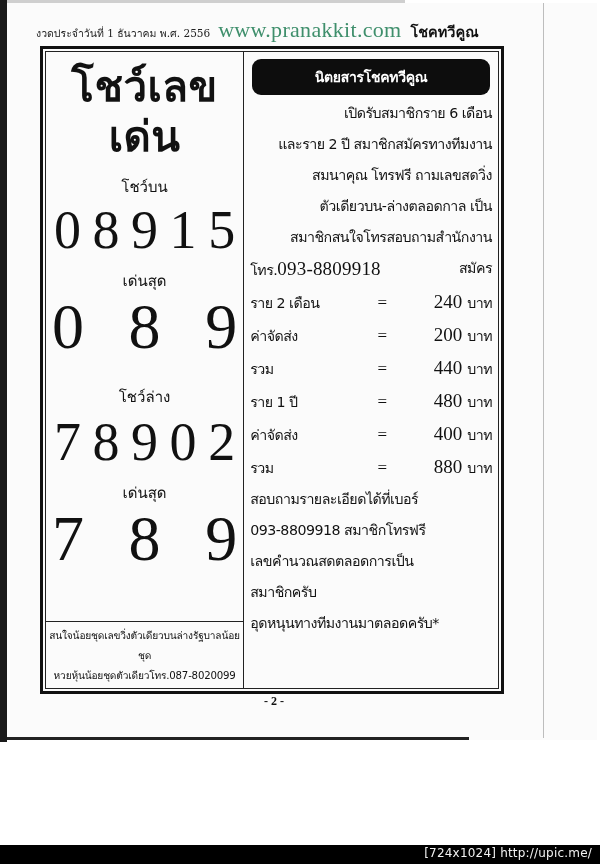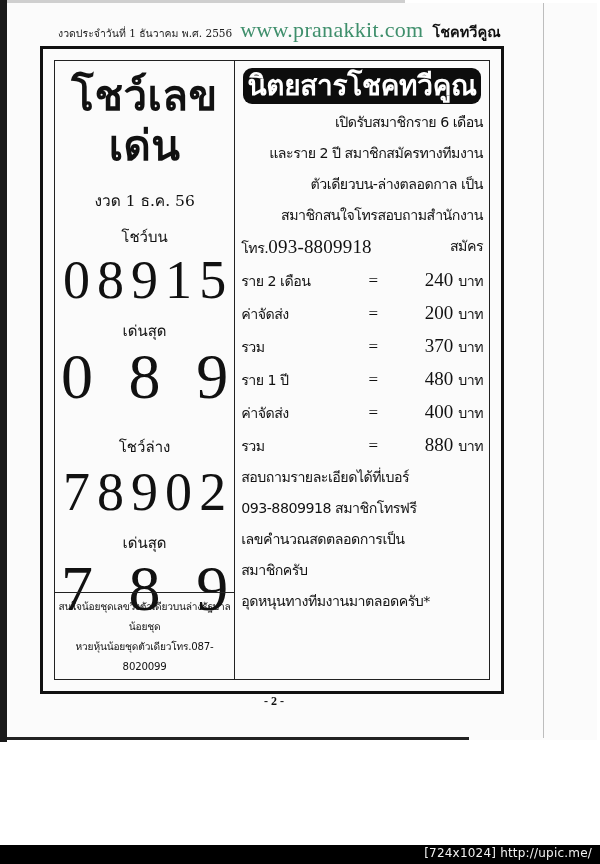--- a/index.html
+++ b/index.html
@@ -9,30 +9,30 @@
   .scan-edge { position: absolute; left: 0; top: 0; width: 7px; height: 742px; background: #1a1a1a; }
   .scan-top { position: absolute; left: 7px; top: 0; width: 398px; height: 3px; background: #cfcfcf; }
   .page {
     position: absolute; left: 7px; top: 3px; width: 590px; height: 737px;
     background: #fbfbfb;
   }
   .page-bottom-rule { position: absolute; left: 7px; top: 737px; width: 462px; height: 3px; background: #222; }
   .page-right-rule { position: absolute; left: 543px; top: 3px; width: 1px; height: 735px; background: #bdbdbd; }
 
   .header {
-    position: absolute; left: 58px; top: 17px; width: 455px; height: 26px;
+    position: absolute; left: 36px; top: 17px; width: 455px; height: 26px;
     display: flex; align-items: baseline; white-space: nowrap;
   }
   .header .issue { font-family: "DejaVu Serif", serif; font-size: 10.5px; color: #222; }
   .header .site { font-family: "Liberation Serif", serif; font-size: 22px; color: #3f8f6c; margin-left: 8px; letter-spacing: 0.3px; }
   .header .mag { font-family: "DejaVu Sans", sans-serif; font-weight: bold; font-size: 14.5px; margin-left: 9px; color: #111; }
 
   .box {
     position: absolute; left: 40px; top: 46px; width: 464px; height: 648px;
-    border: 3px solid #111; padding: 11px;
+    border: 3px solid #111; padding: 2px;
   }
   .box-inner {
     position: relative; width: 100%; height: 100%;
     border: 1px solid #222; display: flex;
   }
   .col-left { width: 232px; border-right: 1.5px solid #222; position: relative; }
   .col-right { flex: 1; position: relative; padding: 5px 6px 0 6px; }
 
   .show-title {
     font-family: "DejaVu Serif", serif; font-weight: bold; font-size: 42px;
@@ -49,21 +49,21 @@
   .digits.three { padding: 0 6px; }
   .left-foot {
     position: absolute; left: 0; bottom: 0; width: 100%; text-align: center;
     font-family: "DejaVu Sans", sans-serif; font-size: 10.2px; line-height: 20px; padding-bottom: 2px;
     letter-spacing: -0.2px;
   }
   .left-foot .rule { border-top: 1px solid #222; margin-bottom: 4px; }
 
   .mag-banner {
     background: #0d0d0d; color: #fff; border-radius: 9px;
-    font-family: "DejaVu Sans", sans-serif; font-weight: bold; font-size: 28px;
+    font-family: "DejaVu Sans", sans-serif; font-weight: bold; font-size: 14px;
     text-align: center; height: 36px; line-height: 36px; margin: 2px 2px 0 2px;
     letter-spacing: -0.3px;
   }
   .r-line {
     font-family: "DejaVu Sans", sans-serif; font-size: 14.2px; line-height: 31px; white-space: nowrap;
     letter-spacing: -0.5px; color: #111;
   }
   .r-line.right { text-align: right; }
   .r-line.justify { display: flex; justify-content: space-between; }
   .phone { font-family: "Liberation Serif", serif; font-size: 19px; letter-spacing: 0.2px; }
@@ -96,21 +96,20 @@
   <span class="issue">งวดประจำวันที่ 1 ธันวาคม พ.ศ. 2556</span>
   <span class="site">www.pranakkit.com</span>
   <span class="mag">โชคทวีคูณ</span>
 </div>
 
 <div class="box">
   <div class="box-inner">
 
     <div class="col-left">
       <div class="show-title">โชว์เลขเด่น</div>
-      <div class="draw-date">งวด 1 ธ.ค. 56</div>
 
       <div class="sec-label" style="margin-top:12px;">โชว์บน</div>
       <div class="digits" style="margin-top:4px;">
         <span>0</span>
         <span>8</span>
         <span>9</span>
         <span>1</span>
         <span>5</span>
       </div>
 
@@ -142,20 +141,21 @@
         <div>สนใจน้อยชุดเลขวิ่งตัวเดียวบนล่างรัฐบาลน้อยชุด</div>
         <div>หวยหุ้นน้อยชุดตัวเดียวโทร.087-8020099</div>
       </div>
     </div>
 
     <div class="col-right">
       <div class="mag-banner">นิตยสารโชคทวีคูณ</div>
       <div style="height:3px;"></div>
       <div class="r-line right">เปิดรับสมาชิกราย 6 เดือน</div>
       <div class="r-line right">และราย 2 ปี สมาชิกสมัครทางทีมงาน</div>
+      <div class="r-line right">สมนาคุณ โทรฟรี ถามเลขสดวิ่ง</div>
       <div class="r-line right">ตัวเดียวบน-ล่างตลอดกาล เป็น</div>
       <div class="r-line right">สมาชิกสนใจโทรสอบถามสำนักงาน</div>
       <div class="r-line justify">
         <span>
           <span>โทร.</span><span class="phone">093-8809918</span>
         </span>
         <span>สมัคร</span>
       </div>
 
       <div class="price-row">
@@ -166,21 +166,21 @@
       </div>
       <div class="price-row">
         <span class="lbl">ค่าจัดส่ง</span>
         <span class="eq">=</span>
         <span class="amt">200</span>
         <span class="unit">บาท</span>
       </div>
       <div class="price-row">
         <span class="lbl">รวม</span>
         <span class="eq">=</span>
-        <span class="amt">370</span>
+        <span class="amt">440</span>
         <span class="unit">บาท</span>
       </div>
       <div class="price-row">
         <span class="lbl">ราย 1 ปี</span>
         <span class="eq">=</span>
         <span class="amt">480</span>
         <span class="unit">บาท</span>
       </div>
       <div class="price-row">
         <span class="lbl">ค่าจัดส่ง</span>

